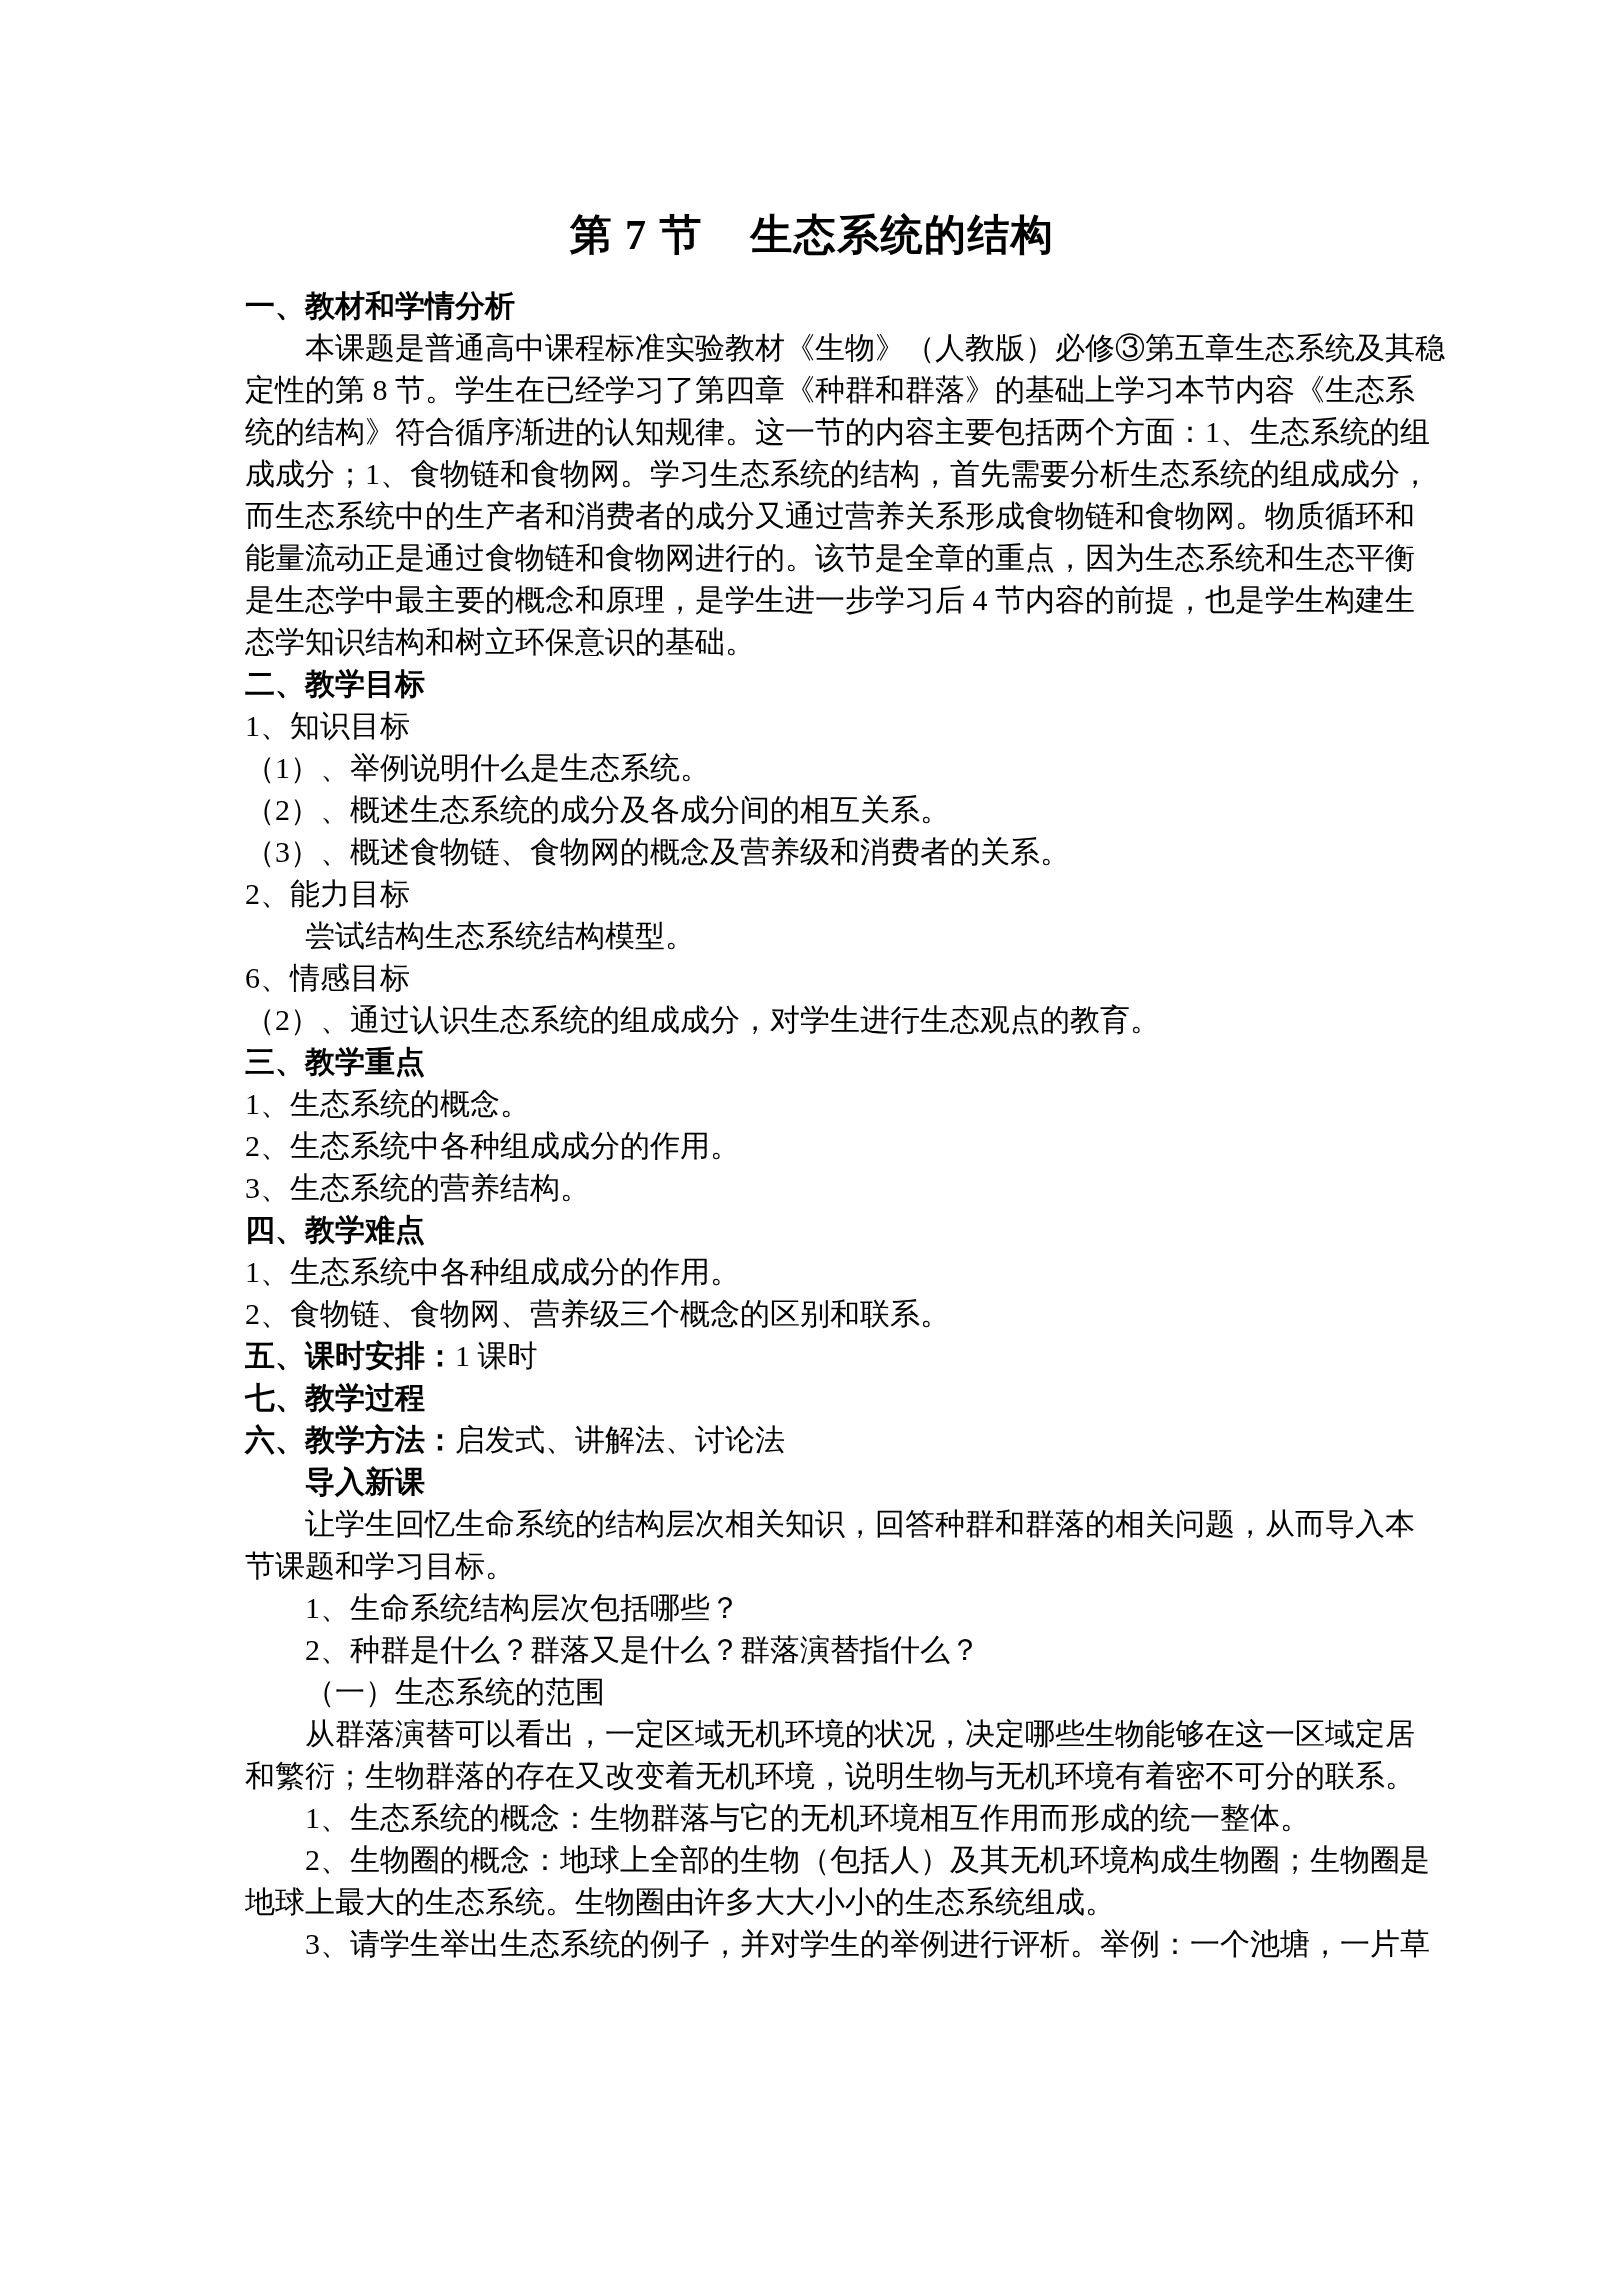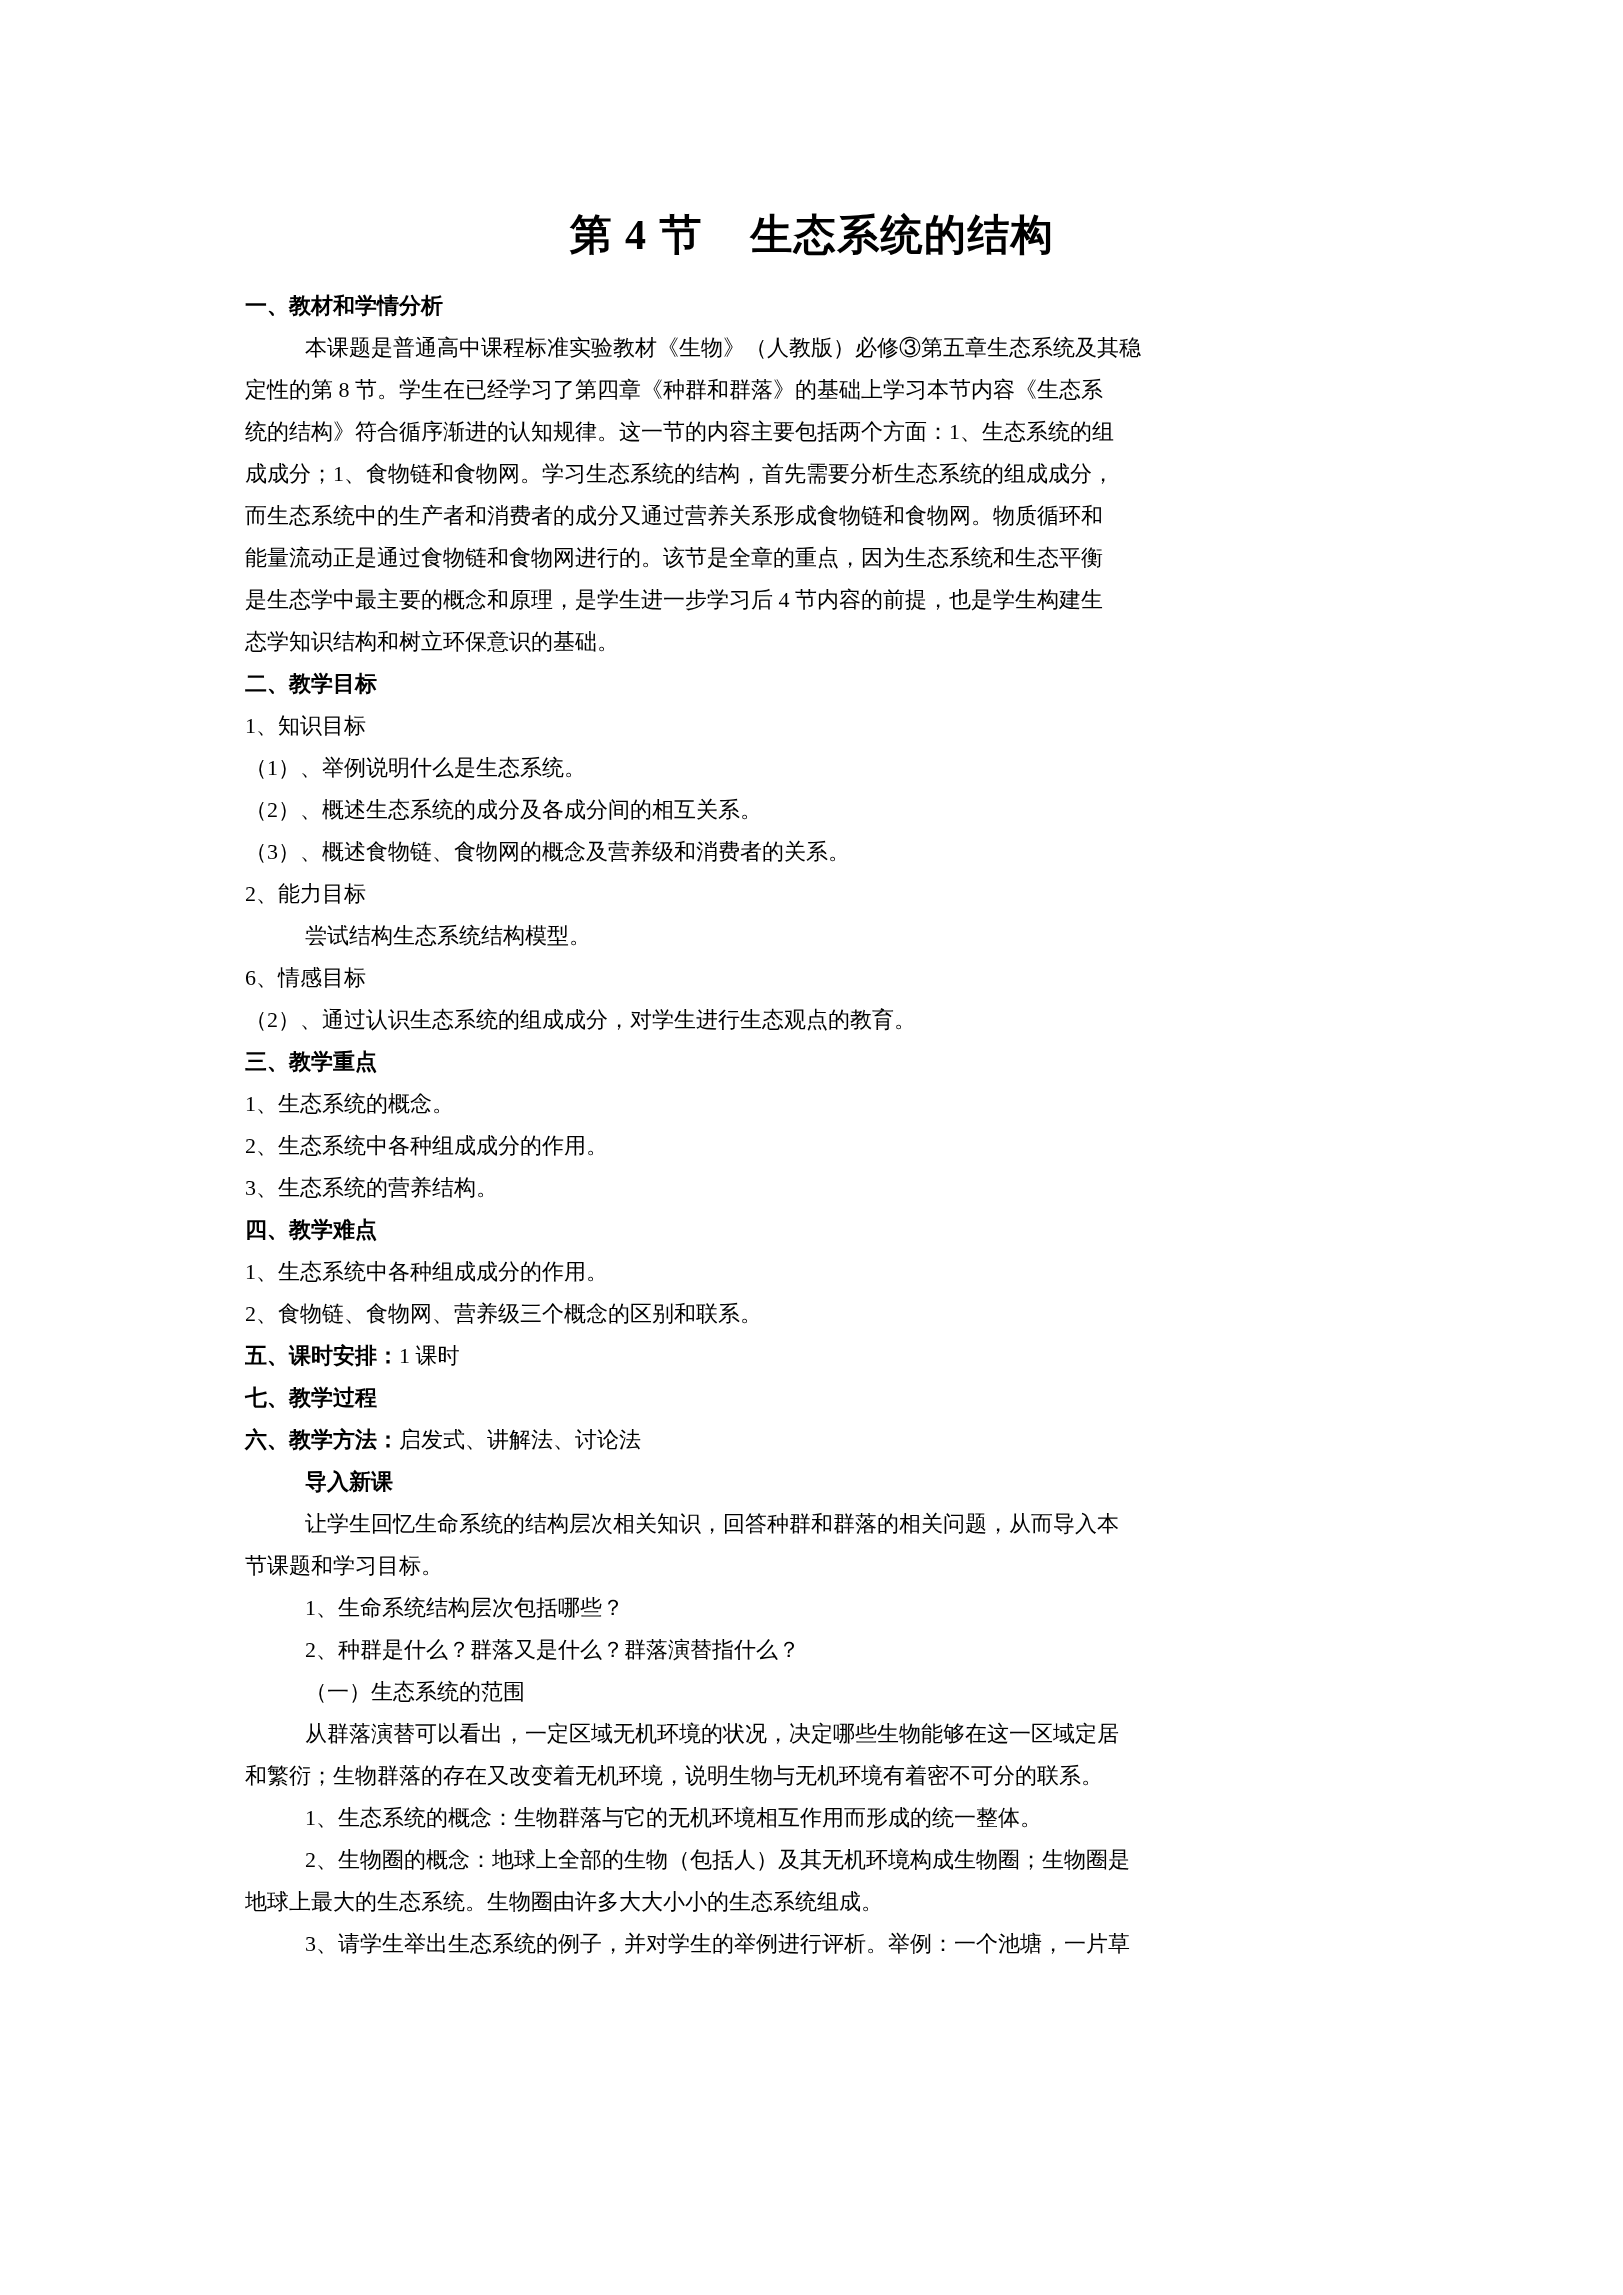--- a/index.html
+++ b/index.html
@@ -21,39 +21,39 @@
   .doc-title {
     text-align: center;
     font-size: 42px;
     font-weight: bold;
     line-height: 49px;
     white-space: pre;
     letter-spacing: 1.4px;
     margin: 0 0 24.5px 0;
   }
   .doc-body {
-    font-size: 22px;
+    font-size: 30px;
   }
   .line {
     height: 42px;
     line-height: 42px;
     white-space: nowrap;
   }
   .line.indent {
     padding-left: 60px;
   }
   .b {
     font-weight: bold;
   }
 </style>
 </head>
 <body>
 
 <div class="page">
-  <div class="doc-title">第 4 节    生态系统的结构</div>
+  <div class="doc-title">第 7 节    生态系统的结构</div>
   <div class="doc-body">
       <div class="line"><span class="b">一、教材和学情分析</span></div>
       <div class="line indent"><span>本课题是普通高中课程标准实验教材《生物》（人教版）必修③第五章生态系统及其稳</span></div>
       <div class="line"><span>定性的第 8 节。学生在已经学习了第四章《种群和群落》的基础上学习本节内容《生态系</span></div>
       <div class="line"><span>统的结构》符合循序渐进的认知规律。这一节的内容主要包括两个方面：1、生态系统的组</span></div>
       <div class="line"><span>成成分；1、食物链和食物网。学习生态系统的结构，首先需要分析生态系统的组成成分，</span></div>
       <div class="line"><span>而生态系统中的生产者和消费者的成分又通过营养关系形成食物链和食物网。物质循环和</span></div>
       <div class="line"><span>能量流动正是通过食物链和食物网进行的。该节是全章的重点，因为生态系统和生态平衡</span></div>
       <div class="line"><span>是生态学中最主要的概念和原理，是学生进一步学习后 4 节内容的前提，也是学生构建生</span></div>
       <div class="line"><span>态学知识结构和树立环保意识的基础。</span></div>

